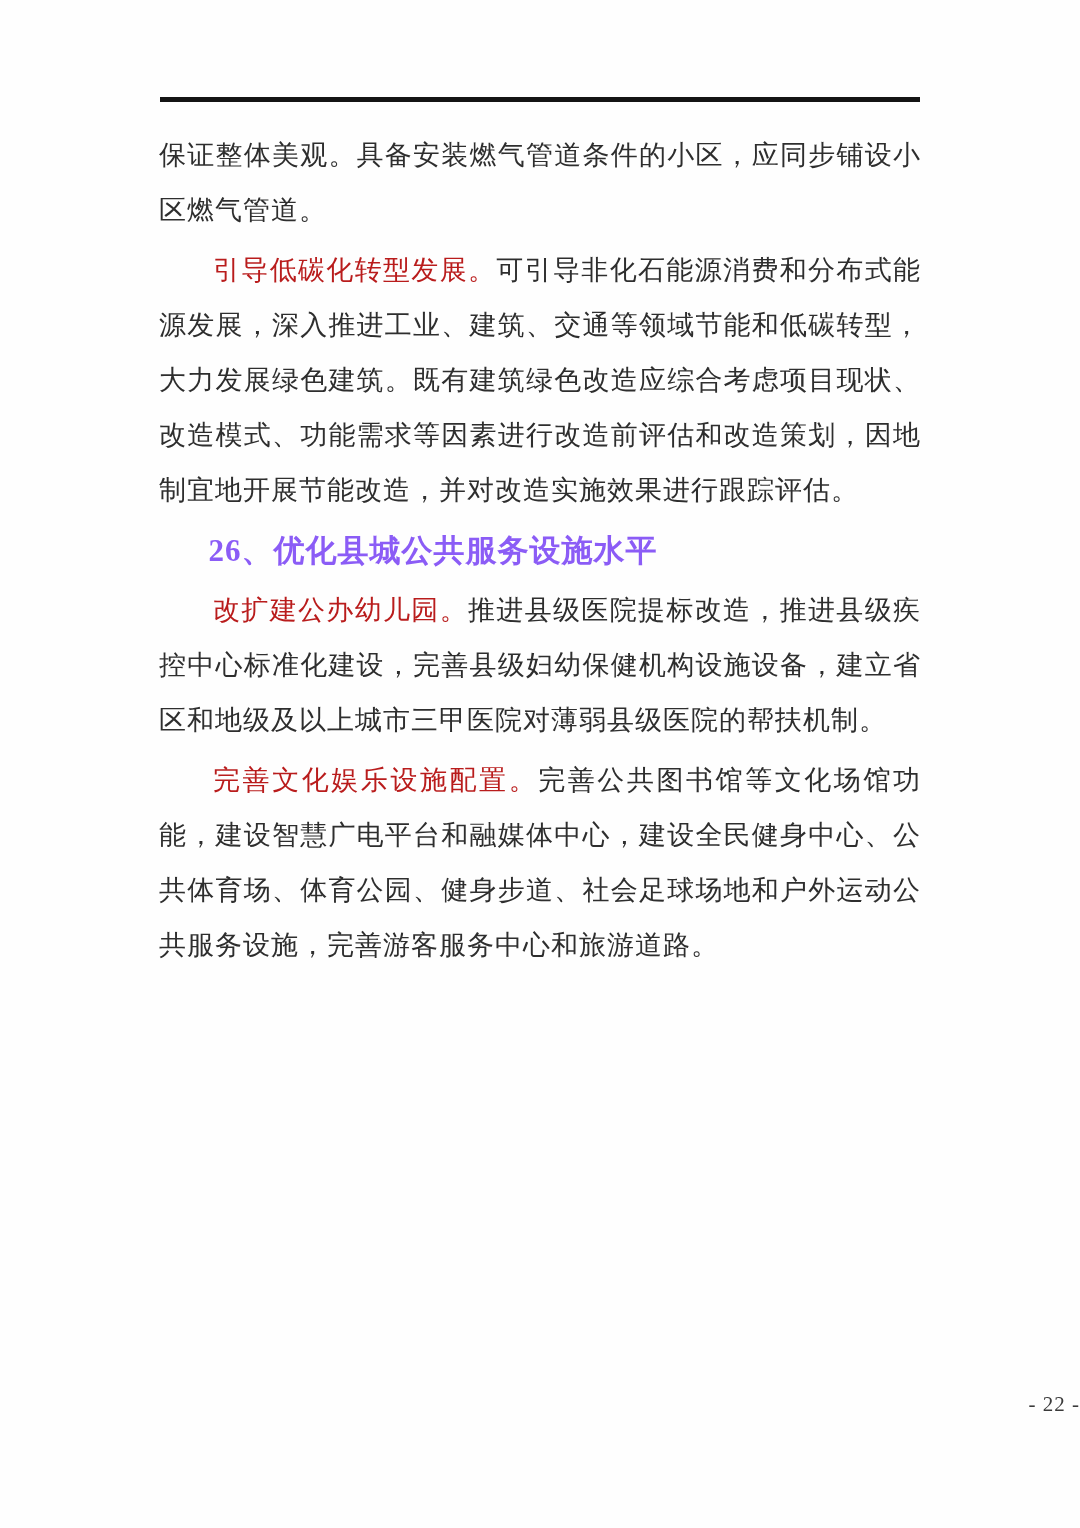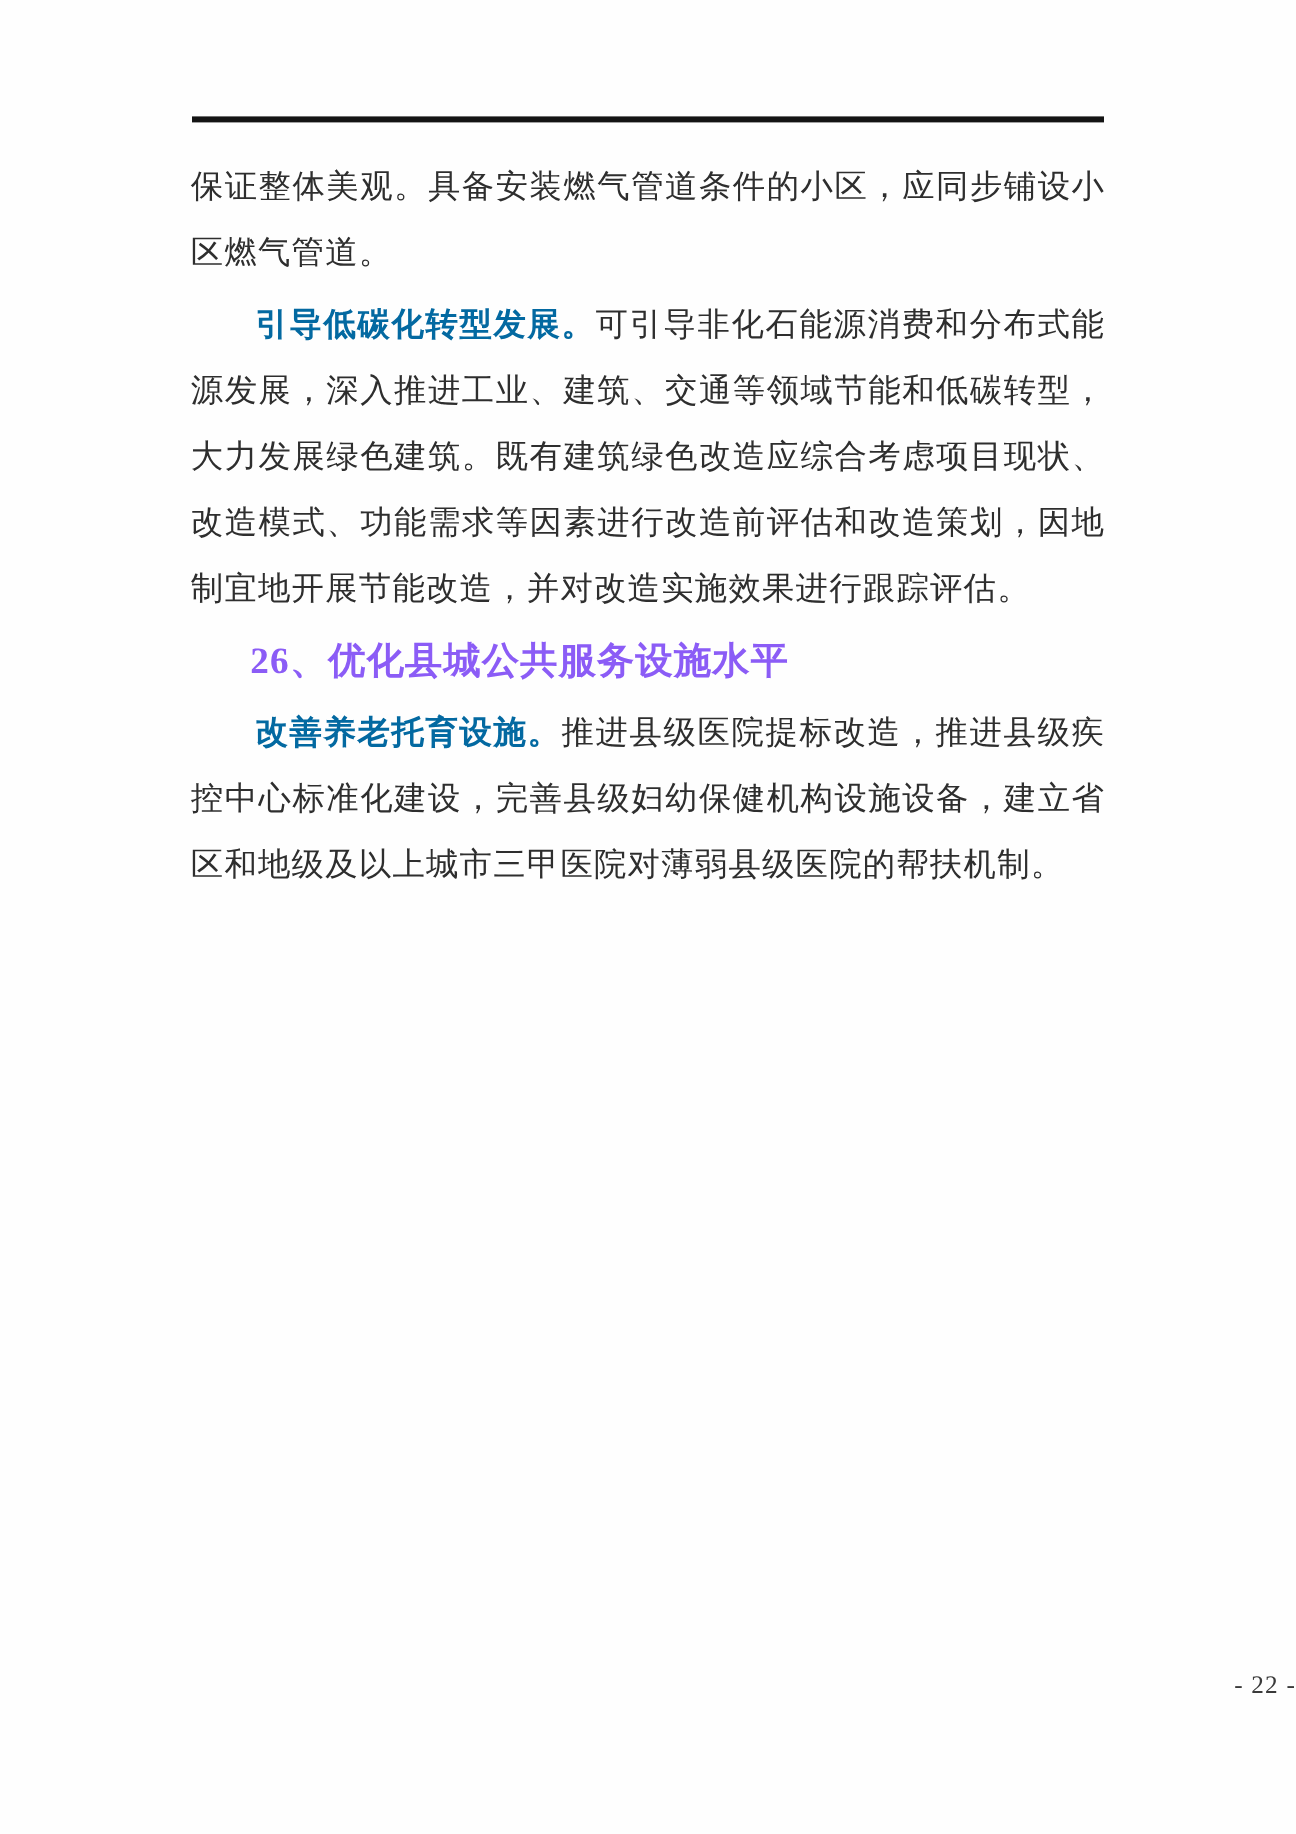--- a/index.html
+++ b/index.html
@@ -36,22 +36,22 @@
     letter-spacing: 1px;
   }
   .para {
     margin: 0 0 5px 0;
     text-indent: 2em;
   }
   .para.noindent {
     text-indent: 0;
   }
   .lead {
-    font-weight: bold;
-    color: #0369a1;
+    font-weight: normal;
+    color: #b91c1c;
   }
   .heading {
     margin: 0 0 5px 0;
     font-size: 31px;
     font-weight: bold;
     color: #8b5cf6;
     line-height: 55px;
     text-indent: 1.6em;
     text-align: left;
     letter-spacing: 1px;
@@ -76,21 +76,22 @@
 
   <div class="content">
 
     <p class="para noindent"><span class="body-text">保证整体美观。具备安装燃气管道条件的小区，应同步铺设小区燃气管道。</span></p>
 
     <p class="para"><span class="lead">引导低碳化转型发展。</span><span class="body-text">可引导非化石能源消费和分布式能源发展，深入推进工业、建筑、交通等领域节能和低碳转型，大力发展绿色建筑。既有建筑绿色改造应综合考虑项目现状、改造模式、功能需求等因素进行改造前评估和改造策划，因地制宜地开展节能改造，并对改造实施效果进行跟踪评估。</span></p>
 
     <h2 class="heading">26、优化县城公共服务设施水平</h2>
 
 
-    <p class="para"><span class="lead">改善养老托育设施。</span><span class="body-text">推进县级医院提标改造，推进县级疾控中心标准化建设，完善县级妇幼保健机构设施设备，建立省区和地级及以上城市三甲医院对薄弱县级医院的帮扶机制。</span></p>
+    <p class="para"><span class="lead">改扩建公办幼儿园。</span><span class="body-text">推进县级医院提标改造，推进县级疾控中心标准化建设，完善县级妇幼保健机构设施设备，建立省区和地级及以上城市三甲医院对薄弱县级医院的帮扶机制。</span></p>
 
 
+    <p class="para"><span class="lead">完善文化娱乐设施配置。</span><span class="body-text">完善公共图书馆等文化场馆功能，建设智慧广电平台和融媒体中心，建设全民健身中心、公共体育场、体育公园、健身步道、社会足球场地和户外运动公共服务设施，完善游客服务中心和旅游道路。</span></p>
 
   </div>
 
   <div class="footer">- 22 -</div>
 
 </div>
 
 </body></html>

